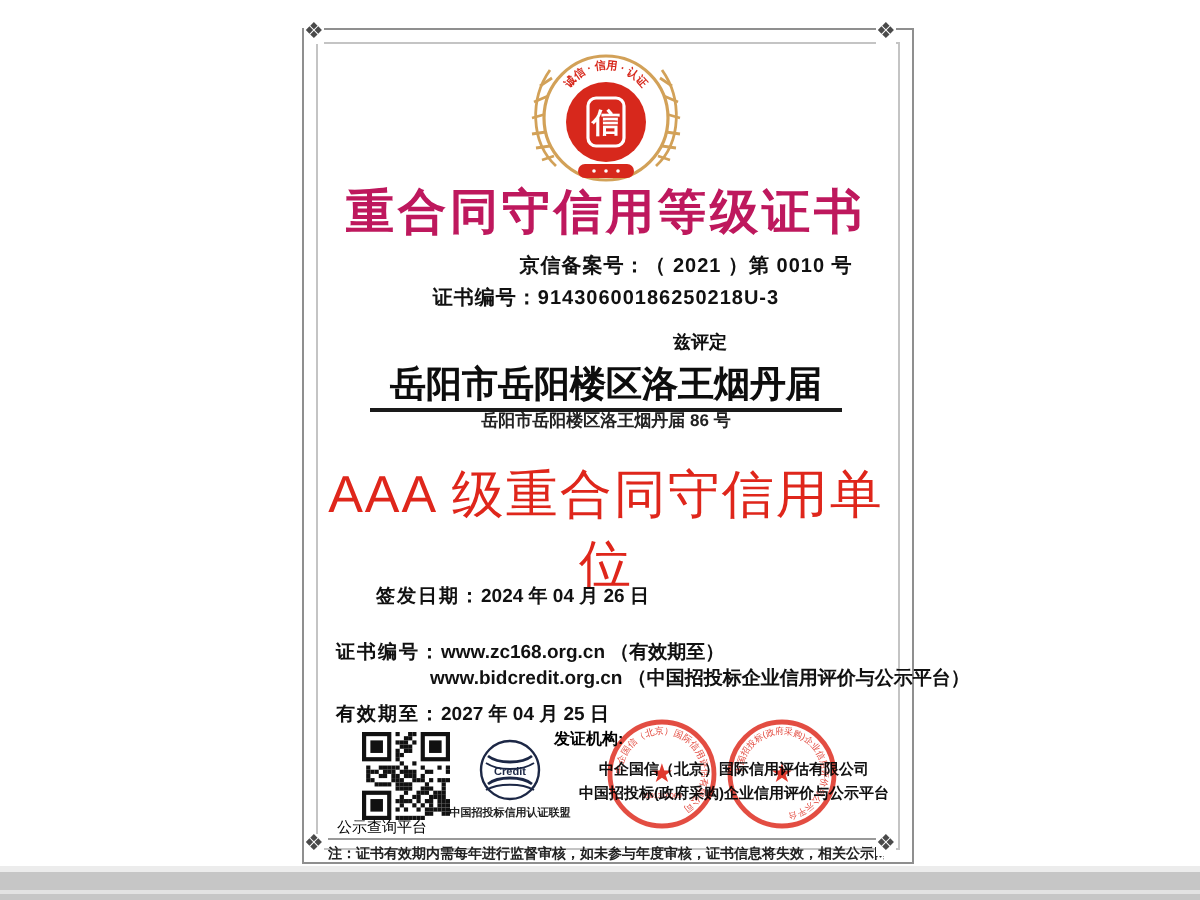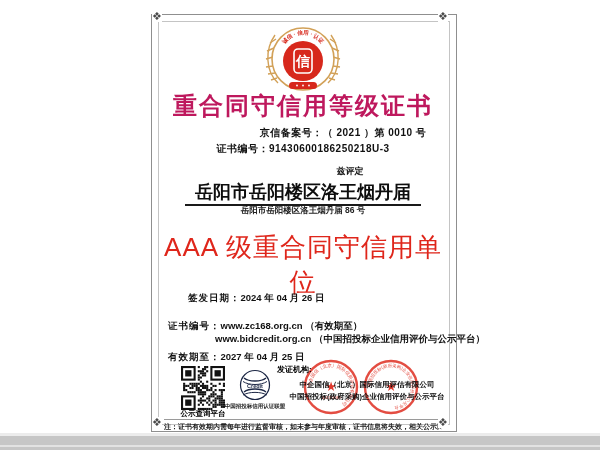--- a/index.html
+++ b/index.html
@@ -19,21 +19,21 @@
   .title{top:90px;font-size:24px;font-weight:bold;letter-spacing:2px;}
   .meta{font-size:10px;font-weight:bold;color:#111;letter-spacing:.5px;}
   .hereby{top:165px;font-size:9px;font-weight:bold;color:#111;padding-left:47px;}
   .company{top:180px;font-size:18px;font-weight:bold;color:#0d0d0d;}
   .company span{border-bottom:2px solid #1a1a1a;padding:0 10px 2px;}
   .address{top:205px;font-size:8.5px;font-weight:bold;color:#222;}
   .grade{top:230px;font-size:26px;font-weight:normal;letter-spacing:1px;}
   .inforow{left:168px;font-size:9.5px;font-weight:bold;color:#111;}
   .inforow .lbl{letter-spacing:1px;}
   .qr-wrap{left:181px;top:366px;width:44px;height:44px;}
-  .qr-caption{left:168px;top:409px;width:70px;text-align:center;font-size:7.5px;font-weight:bold;}
+  .qr-caption{left:156px;top:409px;width:70px;text-align:center;font-size:7.5px;font-weight:normal;}
   .credit-wrap{left:239px;top:369px;width:32px;height:32px;}
   .credit-caption{left:207px;top:403px;width:96px;text-align:center;font-size:5.5px;font-weight:bold;color:#222;}
   .issuer-label{left:277px;top:364px;font-size:8px;font-weight:bold;}
   .issuer1{left:287px;top:380px;width:160px;text-align:center;font-size:7.5px;font-weight:bold;color:#111;}
   .issuer2{left:287px;top:392px;width:160px;text-align:center;font-size:7.5px;font-weight:bold;color:#111;}
   .stamps{left:299px;top:357px;mix-blend-mode:multiply;}
   .footnote{left:164px;top:419px;width:278px;text-align:center;font-size:7px;
             font-weight:bold;color:#222;border-top:1px solid #9a9a9a;padding-top:1.5px;
             white-space:nowrap;overflow:hidden;}
 </style>

